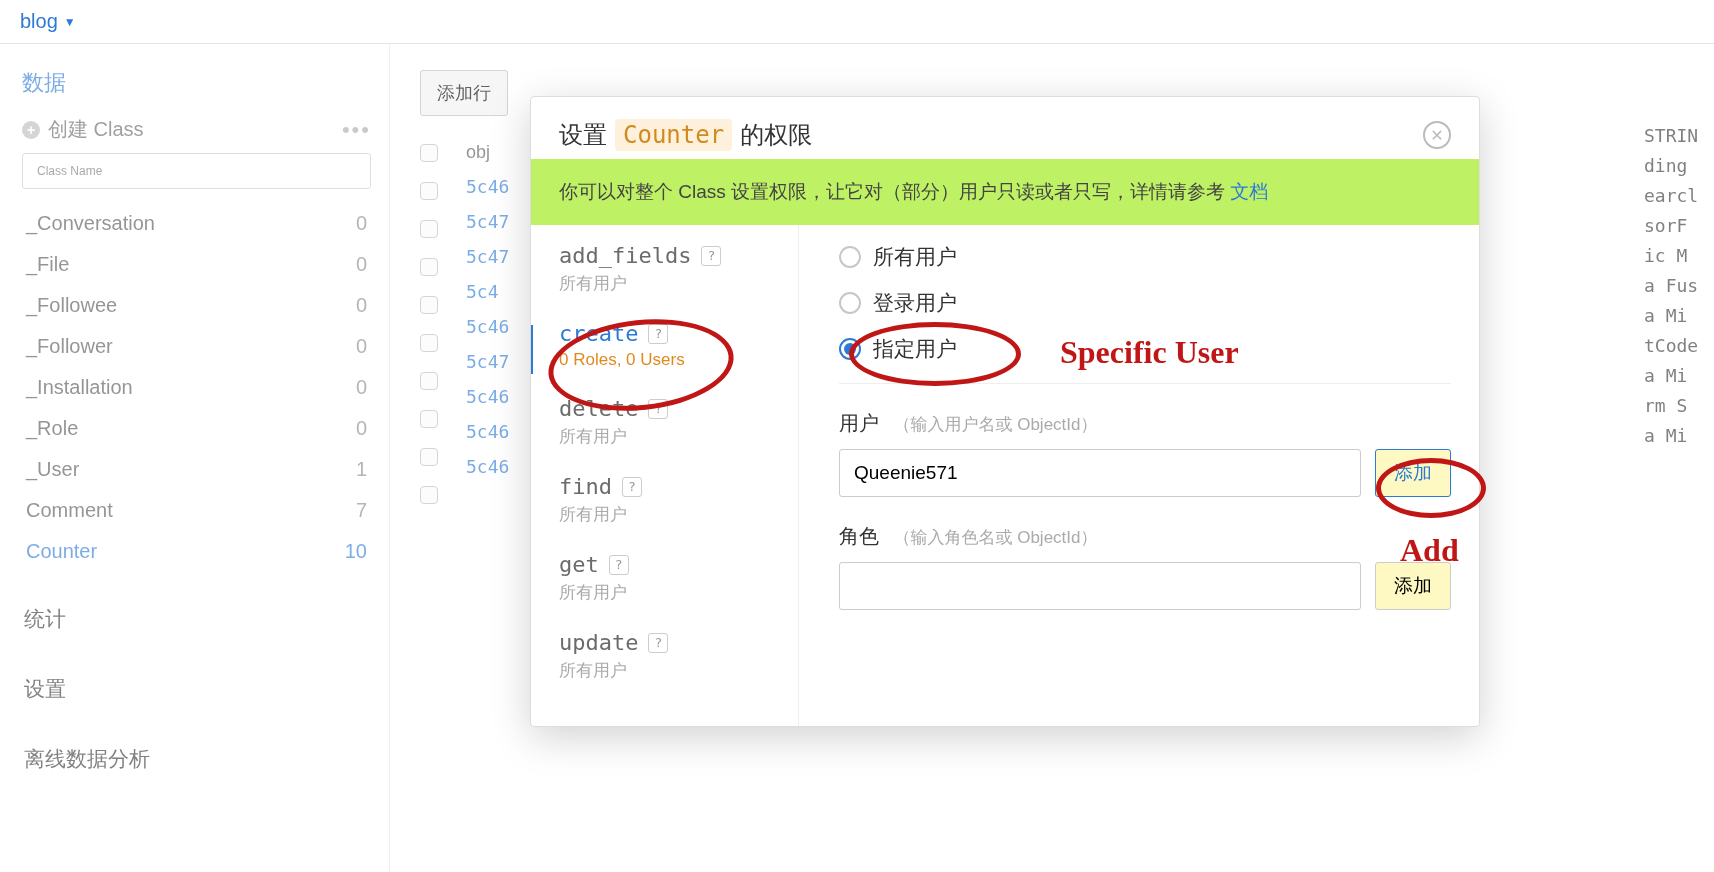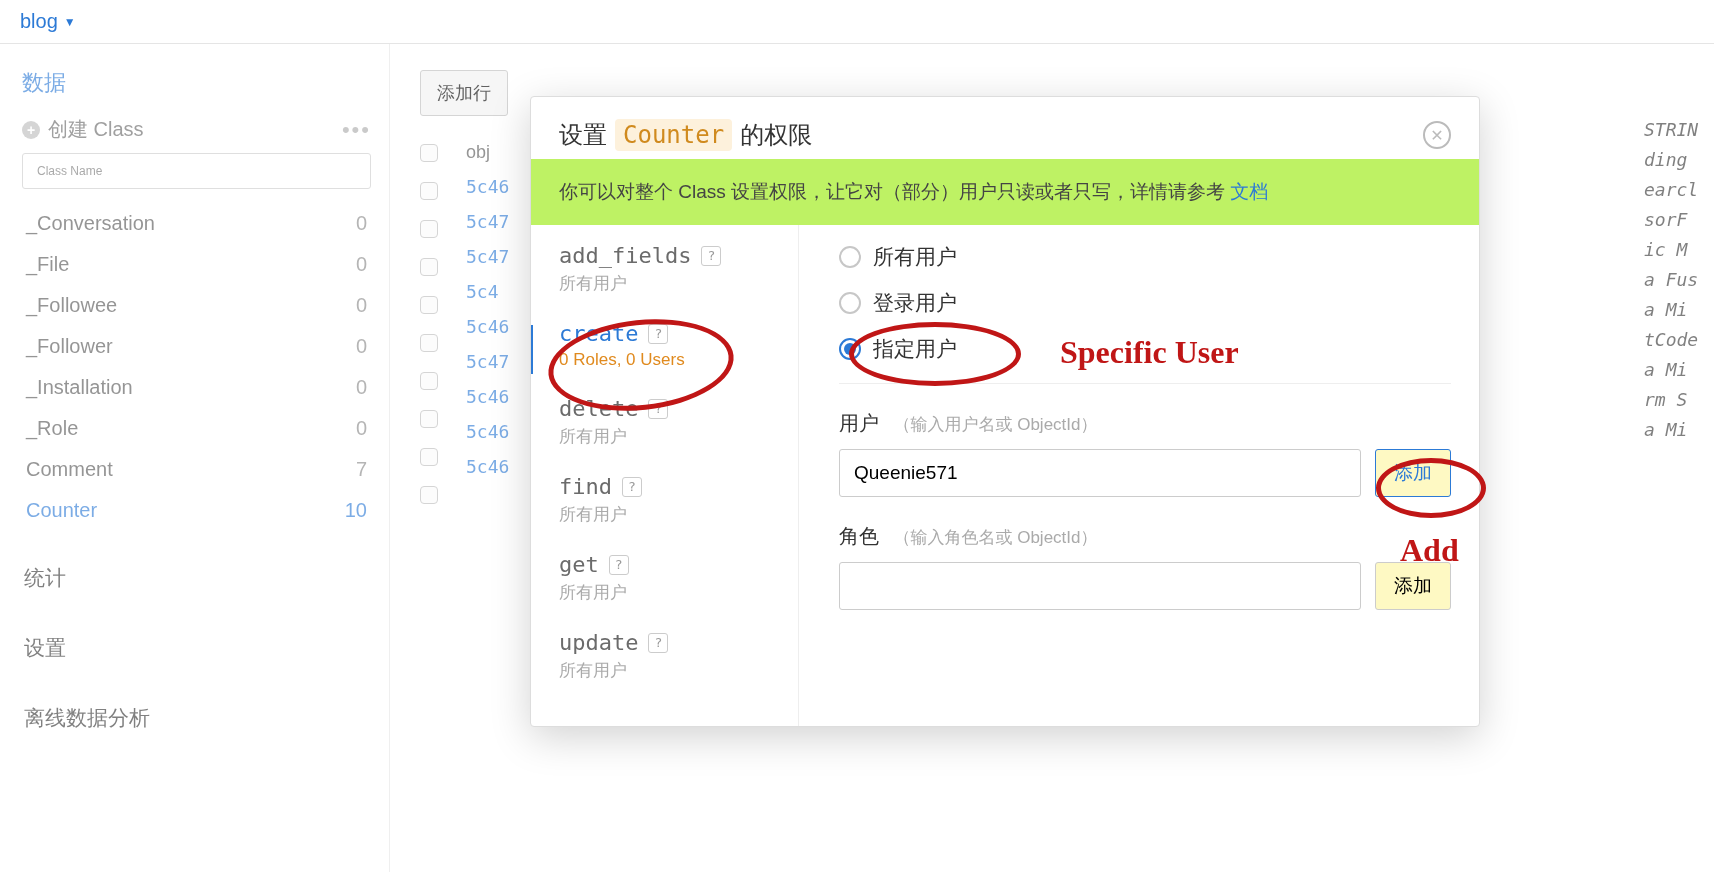--- a/index.html
+++ b/index.html
@@ -112,27 +112,26 @@
       background: #fafafa;
       margin: 8px 0;
     }
     .table-hint-col { display: flex; flex-direction: column; }
     .table-header-text { font-size: 18px; color: #555; margin: 6px 0; }
     .table-cell-link { font-family: ui-monospace, Menlo, Consolas, monospace; color: #2c7ad6; font-size: 18px; margin: 7px 0; }
     
     .right-col-hint {
       position: absolute;
       right: 0;
-      top: 66px;
+      top: 72px;
       width: 70px;
       overflow: hidden;
       font-family: ui-monospace, Menlo, Consolas, monospace;
       color: #333;
       font-size: 18px;
-      font-style: italic;
     }
     .right-col-hint div { margin: 9px 0; white-space: nowrap; }
     
     .overlay {
       position: absolute;
       left: 0; right: 0; top: 44px; bottom: 0;
       background: rgba(255,255,255,0.38);
       pointer-events: none;
     }
     .modal {
@@ -320,20 +319,24 @@
           <span>_Follower</span>
           <span class="count">0</span>
         </div>
         <div class="item">
           <span>_Installation</span>
           <span class="count">0</span>
         </div>
         <div class="item">
           <span>_Role</span>
           <span class="count">0</span>
+        </div>
+        <div class="item">
+          <span>_User</span>
+          <span class="count">1</span>
         </div>
         <div class="item">
           <span>Comment</span>
           <span class="count">7</span>
         </div>
         <div class="item active">
           <span>Counter</span>
           <span class="count">10</span>
         </div>
       </div>

